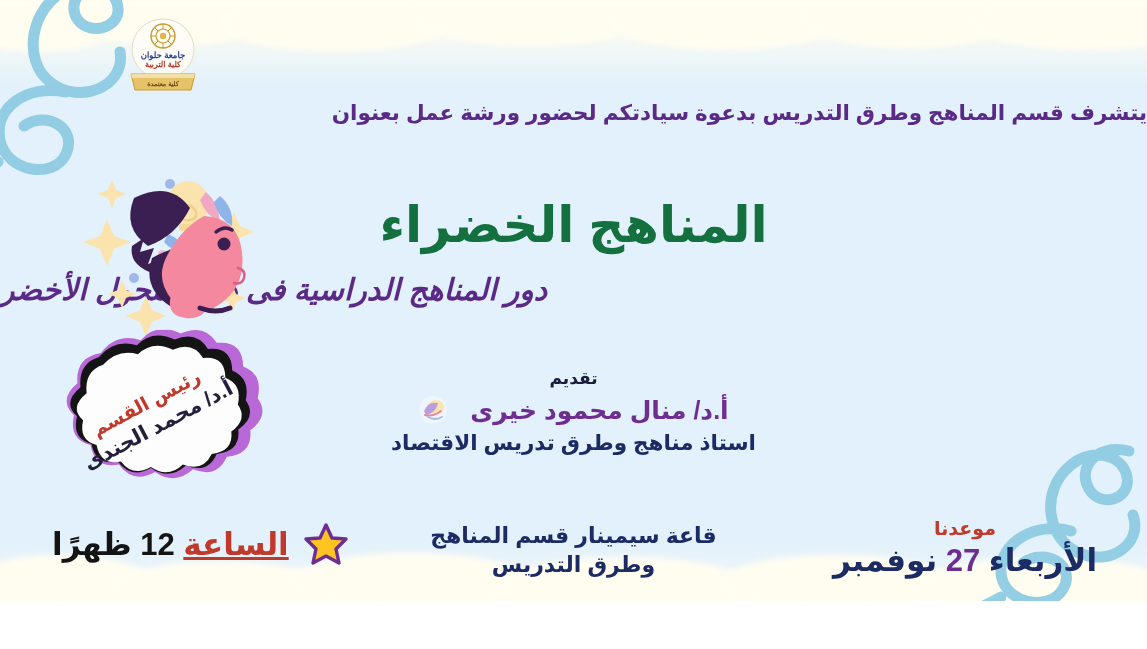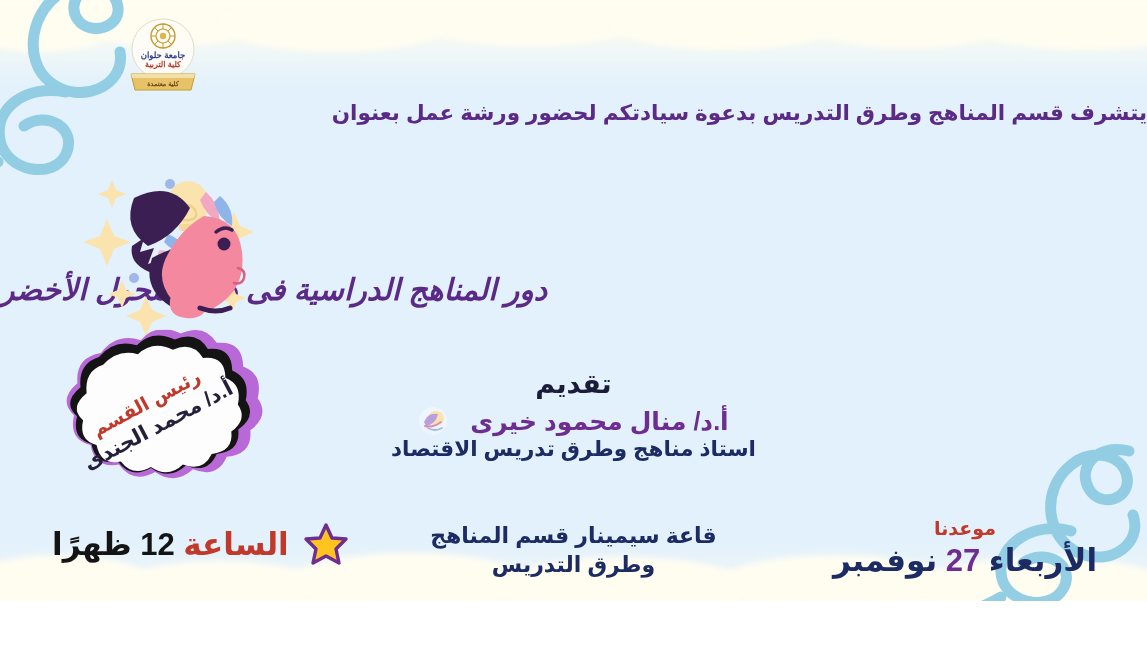--- a/index.html
+++ b/index.html
@@ -103,30 +103,31 @@
 
   
   .presenter-block {
     position: absolute;
     top: 368px;
     left: 0;
     right: 0;
     text-align: center;
   }
   .presented-by {
-    font-size: 27px;
+    font-size: 17px;
     font-weight: bold;
     color: #1b1b3a;
     margin-bottom: 6px;
   }
   .presenter-row {
     display: flex;
     align-items: center;
     justify-content: center;
     gap: 22px;
+    margin-bottom: 5px;
   }
   .presenter-name {
     font-size: 25px;
     font-weight: bold;
     color: #6d2d91;
     white-space: nowrap;
   }
   .presenter-title {
     font-size: 21.5px;
     font-weight: bold;
@@ -218,21 +219,21 @@
     gap: 14px;
     flex-direction: row-reverse;
   }
   .info-time .time-text {
     font-size: 31px;
     font-weight: bold;
     color: #141414;
     white-space: nowrap;
     direction: rtl;
   }
-  .info-time .time-text .lbl { color: #c0392b; }
+  .info-time .time-text .lbl { color: #c0392b; text-decoration: underline; }
 
   .star-icon { width: 46px; height: 46px; flex: 0 0 auto; }
 
   
   .uni-logo {
     position: absolute;
     top: 16px;
     left: auto;
     right: 1032px;
     width: 0;
@@ -321,20 +322,21 @@
         <text x="48" y="51" text-anchor="middle" font-family="'Liberation Sans',sans-serif" font-size="8" font-weight="bold" fill="#b03a2e">كلية التربية</text>
         <path d="M16 58 H80 L76 74 H20 Z" fill="#e6c368" stroke="#c99a2e" stroke-width="1"></path>
         <path d="M16 58 H80 L79 62 H17 Z" fill="#f2e0a8"></path>
         <text x="48" y="70" text-anchor="middle" font-family="'Liberation Sans',sans-serif" font-size="6.5" font-weight="bold" fill="#6b4b14">كلية معتمدة</text>
       </svg>
     </div>
   </div>
 
   <div class="header-line">يتشرف قسم المناهج وطرق التدريس بدعوة سيادتكم لحضور ورشة عمل بعنوان</div>
 
+  <div class="main-title">المناهج الخضراء</div>
 
   <div class="sub-title">دور المناهج الدراسية فى دعم التحول الأخضر</div>
 
   <div class="idea-illustration">
     <svg viewBox="0 0 188 176" width="188" height="176">
       <g fill="#fbe3ae">
         <path d="M22 74 l7-17 7 17 17 6 -17 7 -7 17 -7-17 -17-7z"></path>
         <path d="M150 64 l6-14 6 14 14 6 -14 6 -6 14 -6-14 -14-6z"></path>
         <path d="M62 148 l6-14 6 14 14 6 -14 6 -6 14 -6-14 -14-6z"></path>
         <path d="M30 28 l4-10 4 10 10 4 -10 4 -4 10 -4-10 -10-4z"></path>

